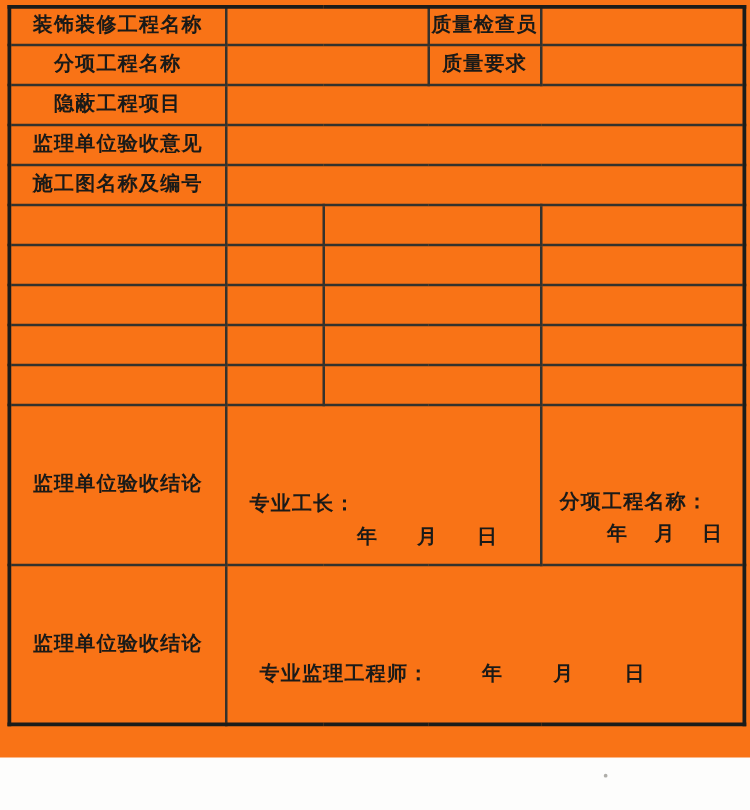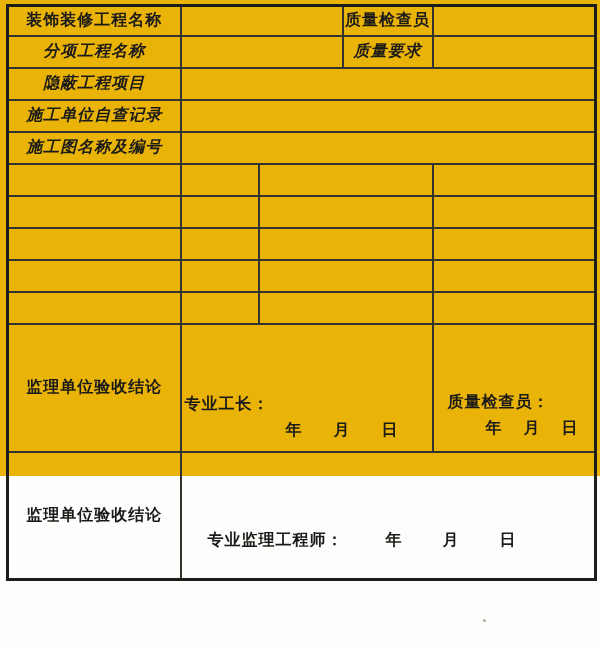--- a/index.html
+++ b/index.html
@@ -2,37 +2,37 @@
 <html><head>
 <meta charset="utf-8">
 <style>
   html,body{margin:0;padding:0;}
   body{
     width:600px;height:648px;overflow:hidden;position:relative;
     background:#fdfdfc;
     font-family:"Liberation Serif","DejaVu Serif",serif;
     color:#1a1a1a;
   }
-  .paper{position:absolute;left:0;top:0;width:600px;height:476px;background:#eab308;}
+  .paper{position:absolute;left:0;top:0;width:600px;height:606px;background:#f97316;}
   table.form{
     position:absolute;left:6px;top:4px;
     width:588px;border-collapse:collapse;table-layout:fixed;
     border:3px solid #1c1c1a;
     background:transparent;
   }
   table.form td,table.form th{
     border:2px solid #34322d;
     padding:0;margin:0;
     font-size:16px;font-weight:600;letter-spacing:1px;
     text-align:center;vertical-align:middle;
     color:#1a1a18;
     overflow:hidden;white-space:nowrap;
   }
   tr.r-top{height:30px;}
-  tr.r-std{height:32px;font-style:italic;}
+  tr.r-std{height:32px;}
   tr.r-sig{height:128px;}
   td.sig{position:relative;text-align:left;}
   td.sig span{position:absolute;display:block;line-height:17px;white-space:nowrap;}
   .ws-mid{word-spacing:26px;}
   .ws-right{word-spacing:16px;}
   .ws-wide{word-spacing:35px;}
   .speck{position:absolute;left:483px;top:619px;width:3px;height:3px;background:#8d8c86;border-radius:50%;opacity:.7;}
 </style>
 </head>
 <body>
@@ -57,21 +57,21 @@
         <td>分项工程名称</td>
         <td colspan="2"></td>
         <td>质量要求</td>
         <td></td>
       </tr>
       <tr class="r-std">
         <td>隐蔽工程项目</td>
         <td colspan="4"></td>
       </tr>
       <tr class="r-std">
-        <td>施工单位自查记录</td>
+        <td>监理单位验收意见</td>
         <td colspan="4"></td>
       </tr>
       <tr class="r-std">
         <td>施工图名称及编号</td>
         <td colspan="4"></td>
       </tr>
 
 
       <tr class="r-std">
         <td></td>
@@ -100,25 +100,25 @@
       <tr class="r-std">
         <td></td>
         <td></td>
         <td colspan="2"></td>
         <td></td>
       </tr>
 
       <tr class="r-sig">
         <td>监理单位验收结论</td>
         <td class="sig" colspan="3">
-          <span style="left:3px;top:70px">专业工长：</span>
+          <span style="left:18px;top:70px">专业工长：</span>
           <span class="ws-mid" style="left:104px;top:96px">年 月 日</span>
         </td>
         <td class="sig">
-          <span style="left:14px;top:68px">质量检查员：</span>
+          <span style="left:14px;top:68px">分项工程名称：</span>
           <span class="ws-right" style="left:52px;top:94px">年 月 日</span>
         </td>
       </tr>
 
       <tr class="r-sig">
         <td>监理单位验收结论</td>
         <td class="sig" colspan="4">
           <span style="left:26px;top:78px">专业监理工程师：</span>
           <span class="ws-wide" style="left:204px;top:78px">年 月 日</span>
         </td>

